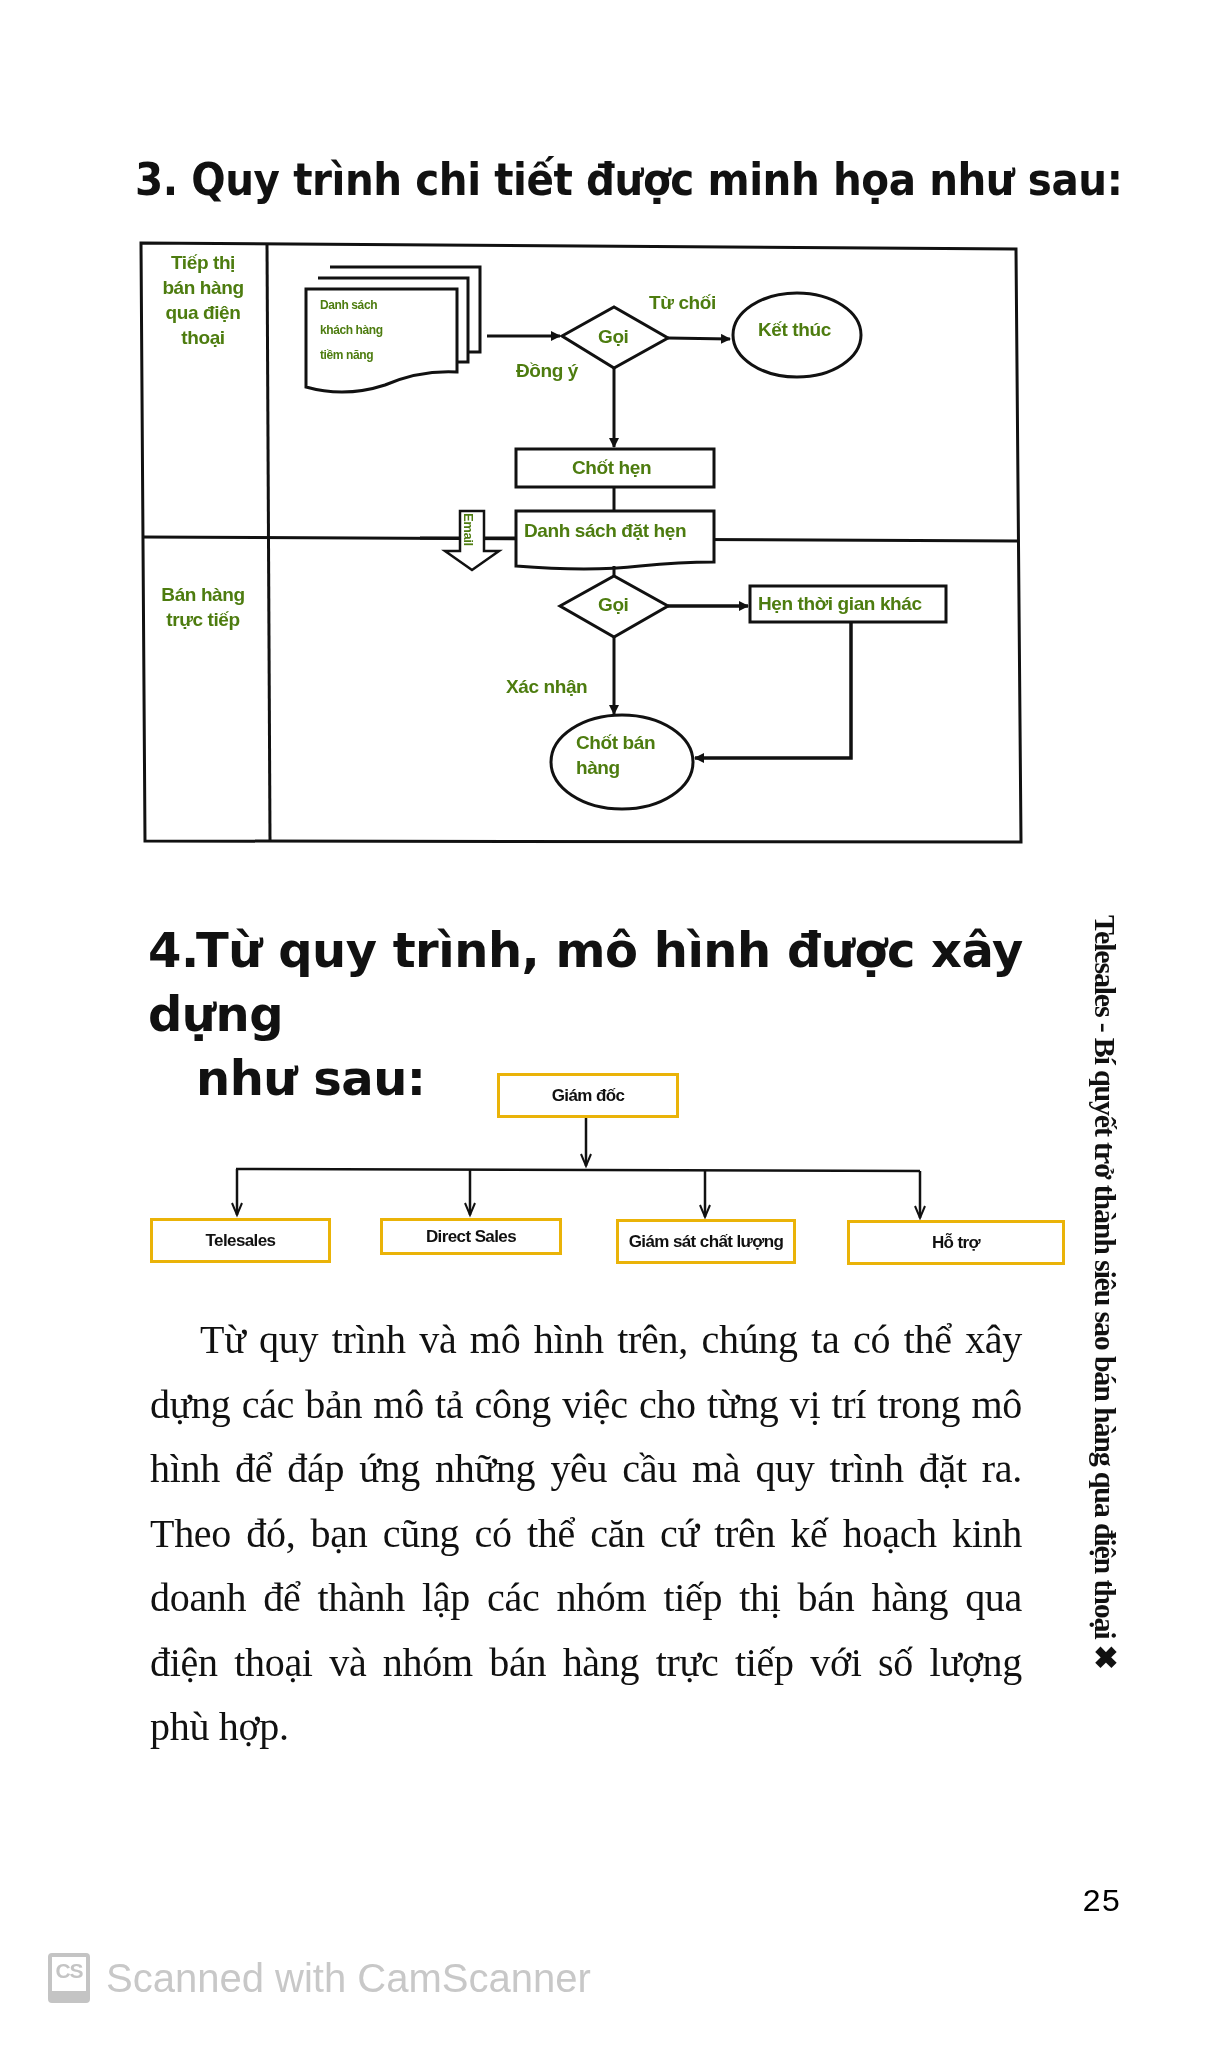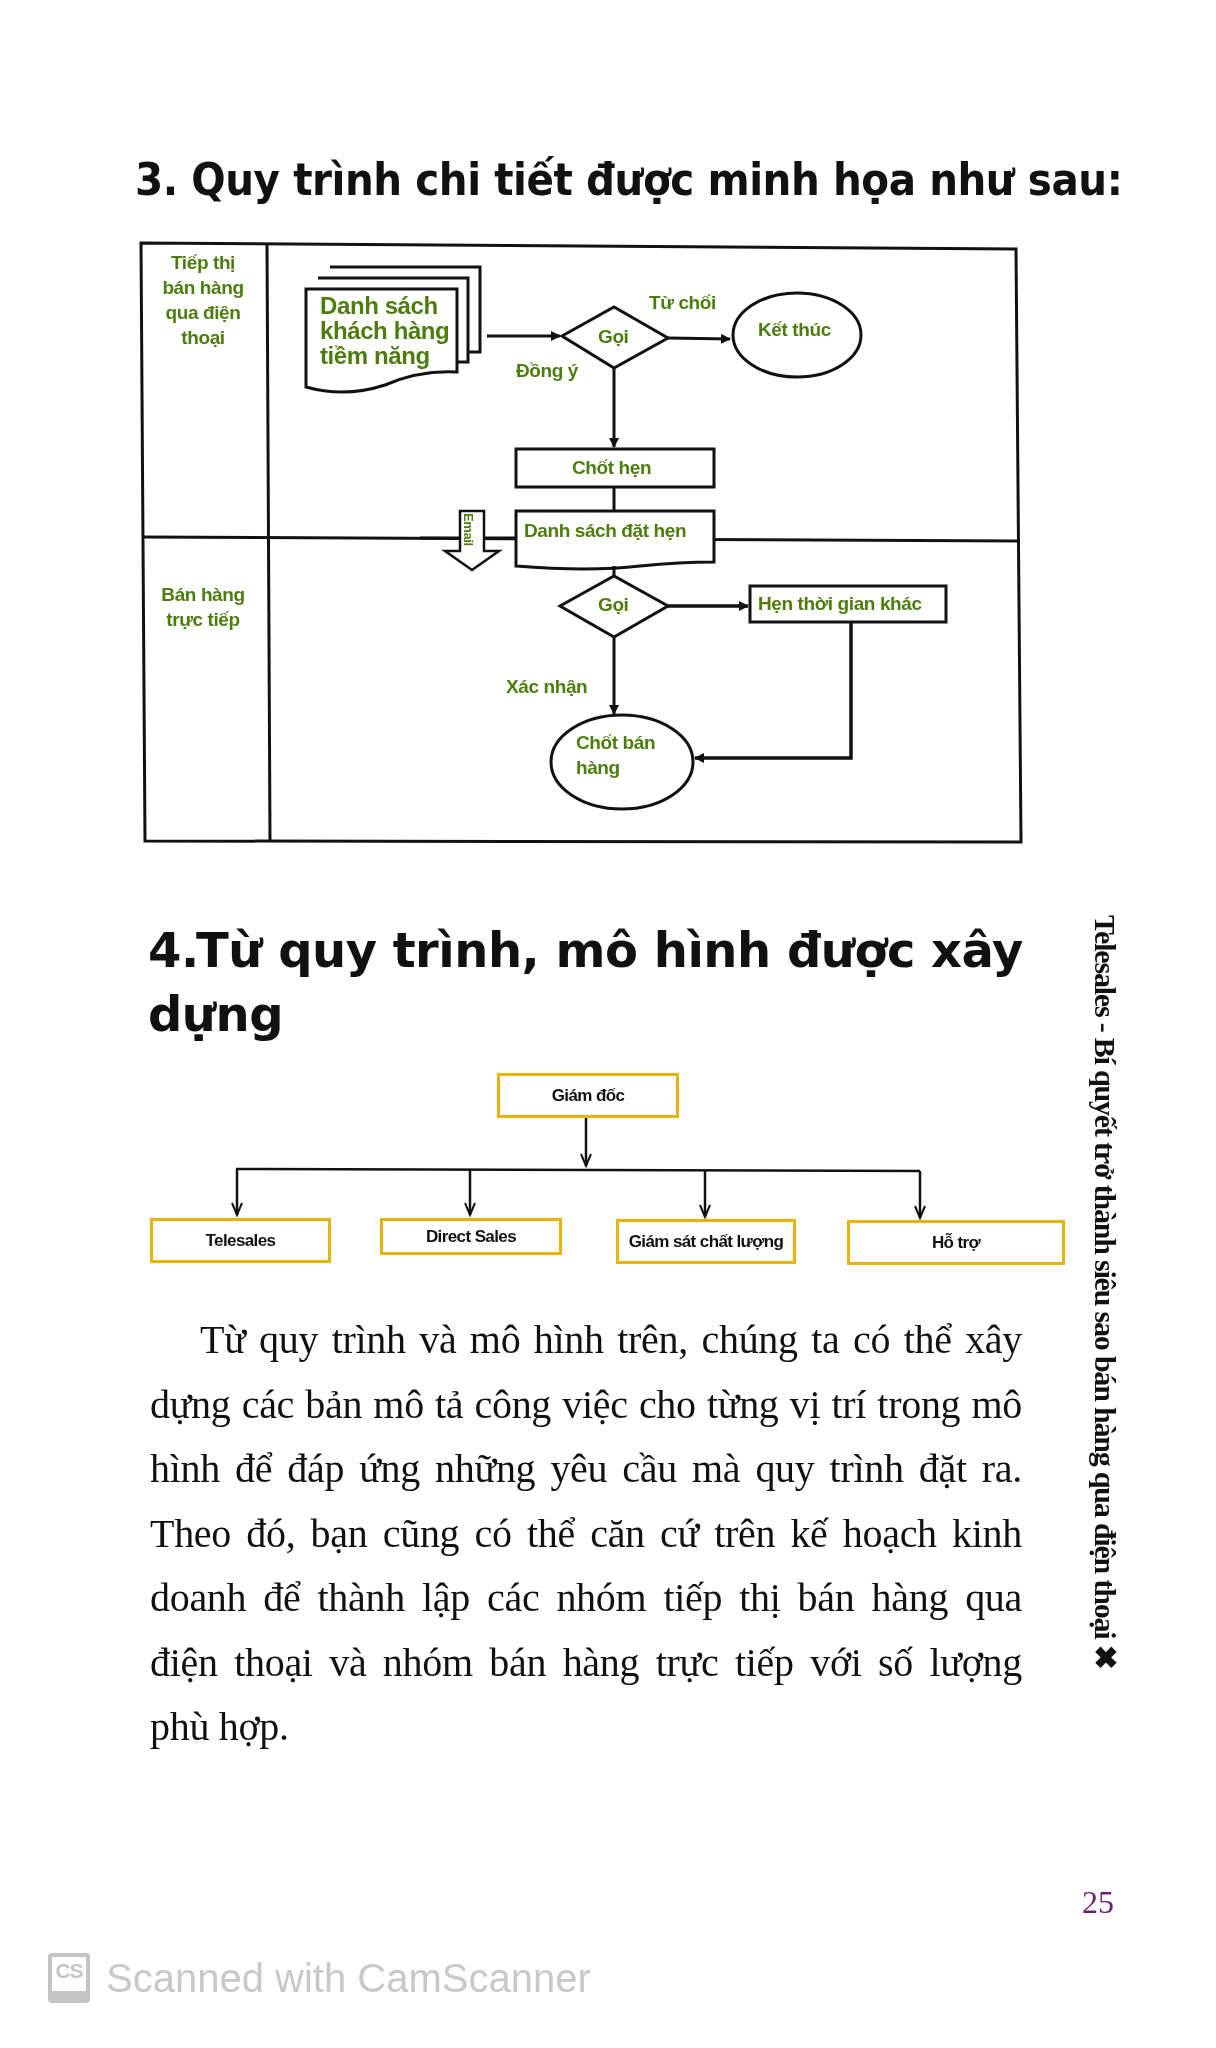--- a/index.html
+++ b/index.html
@@ -47,22 +47,22 @@
   #side {
     left: 1078px; top: 915px; width: 50px; height: 980px;
   }
   #side-text {
     position: absolute; left: 50px; top: 0;
     transform: rotate(90deg); transform-origin: left top;
     white-space: nowrap; font-family: "Liberation Serif", serif; font-weight: bold;
     font-size: 30px; line-height: 46px; letter-spacing: -1.2px; color: #111;
   }
   #page-num {
-    left: 1082px; top: 1884px; font-family: Liberation Serif, serif;
-    font-size: 32px; color: #701a75;
+    left: 1082px; top: 1884px; font-family: Liberation Mono, monospace;
+    font-size: 32px; color: #000000;
   }
 
   
   #watermark { left: 48px; top: 1948px; height: 60px; display: flex; align-items: center; }
   #cs-logo {
     width: 42px; height: 50px; border: 4px solid #c4c4c4; border-radius: 4px; box-sizing: border-box;
     position: relative; margin-right: 16px;
     border-bottom-width: 12px;
   }
   #cs-logo span {
@@ -135,21 +135,21 @@
     <div>Tiếp thị</div>
     <div>bán hàng</div>
     <div>qua điện</div>
     <div>thoại</div>
   </div>
   <div class="fl-label lane-label" style="left:148px;top:582px;">
     <div>Bán hàng</div>
     <div>trực tiếp</div>
   </div>
 
-  <div class="fl-label" style="left:320px;top:293px;font-size:24px;">
+  <div class="fl-label" style="left:320px;top:293px;font-size:12px;">
     <div>Danh sách</div>
     <div>khách hàng</div>
     <div>tiềm năng</div>
   </div>
   <div class="fl-label" style="left:598px;top:324px;">Gọi</div>
   <div class="fl-label" style="left:758px;top:317px;">Kết thúc</div>
   <div class="fl-label" style="left:572px;top:455px;">Chốt hẹn</div>
   <div class="fl-label" style="left:524px;top:518px;">Danh sách đặt hẹn</div>
   <div class="fl-label" style="left:598px;top:592px;">Gọi</div>
   <div class="fl-label" style="left:758px;top:591px;">Hẹn thời gian khác</div>
@@ -159,20 +159,21 @@
   </div>
 
   <div class="fl-label" style="left:649px;top:290px;">Từ chối</div>
   <div class="fl-label" style="left:516px;top:358px;">Đồng ý</div>
   <div class="fl-label" style="left:506px;top:634px;margin-top:40px;">Xác nhận</div>
   <div class="fl-label" style="left:461px;top:513px;font-size:13px;line-height:14px;writing-mode:vertical-rl;">Email</div>
 </div>
 
 <div id="h4" class="abs heading">
   <span class="num">4.</span><span>Từ quy trình, mô hình được xây dựng</span>
+  <span class="line2">như sau:</span>
 </div>
 
 <div id="orgchart" class="abs" style="left:0;top:0;width:1216px;height:1300px;pointer-events:none;">
   <svg class="abs" width="1216" height="1300" viewBox="0 0 1216 1300" style="left:0;top:0;">
     <defs>
       <marker id="arr2" markerWidth="10" markerHeight="12" refX="5" refY="11" orient="0" markerUnits="userSpaceOnUse">
         <path d="M0,0 L5,11 L10,0" fill="none" stroke="#111" stroke-width="2"></path>
       </marker>
     </defs>
     <g stroke="#111" fill="none" stroke-width="2.5">

